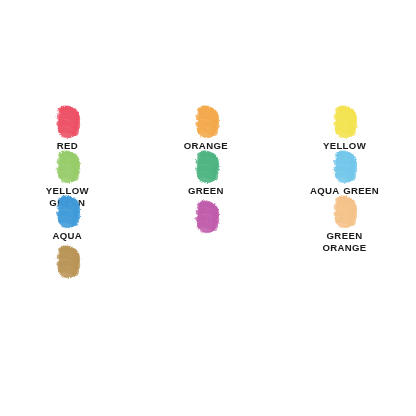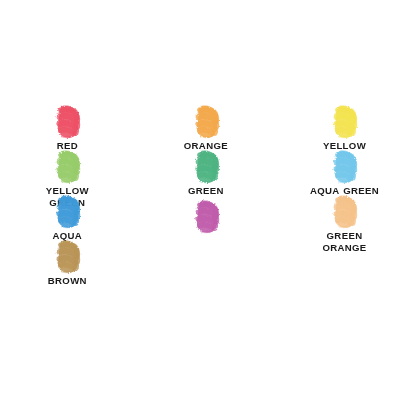--- a/index.html
+++ b/index.html
@@ -352,21 +352,20 @@
                 <path d="M7.6 26.6 C11.2 25.4 15.8 26 19.4 28.4" stroke="#B99456" stroke-width="5.2" stroke-linecap="round" fill="none" opacity="0.7"></path>
                 <path d="M10.5 3.6 C14.4 3 18.6 4.6 21.6 7.4" stroke="#B99456" stroke-width="4.2" stroke-linecap="round" fill="none" opacity="0.6"></path>
                 <path d="M5.6 9.5 C8 8.2 11 8 13.6 8.8" stroke="#B99456" stroke-width="2" stroke-linecap="round" fill="none" opacity="0.45"></path>
                 <path d="M5 24 C7.6 22.8 10.6 22.6 13.4 23.4" stroke="#B99456" stroke-width="2" stroke-linecap="round" fill="none" opacity="0.4"></path>
                 <path d="M22.5 5.5 C24.6 7.4 25.8 10 25.8 12.8" stroke="#B99456" stroke-width="1.8" stroke-linecap="round" fill="none" opacity="0.4"></path>
                 <path d="M9 32.6 C12.6 33.6 16.6 33.4 19.8 31.8" stroke="#B99456" stroke-width="2" stroke-linecap="round" fill="none" opacity="0.42"></path>
               </g>
             </svg>
           </div>
         </div>
-        <div class="swatch-label">BROWN</div>
       </div>
       <div class="swatch-cell empty-cell">
         <div class="crayon-wrap"></div>
         <div class="swatch-label"></div>
       </div>
       <div class="swatch-cell empty-cell">
         <div class="crayon-wrap"></div>
         <div class="swatch-label"></div>
       </div>
     </div>

